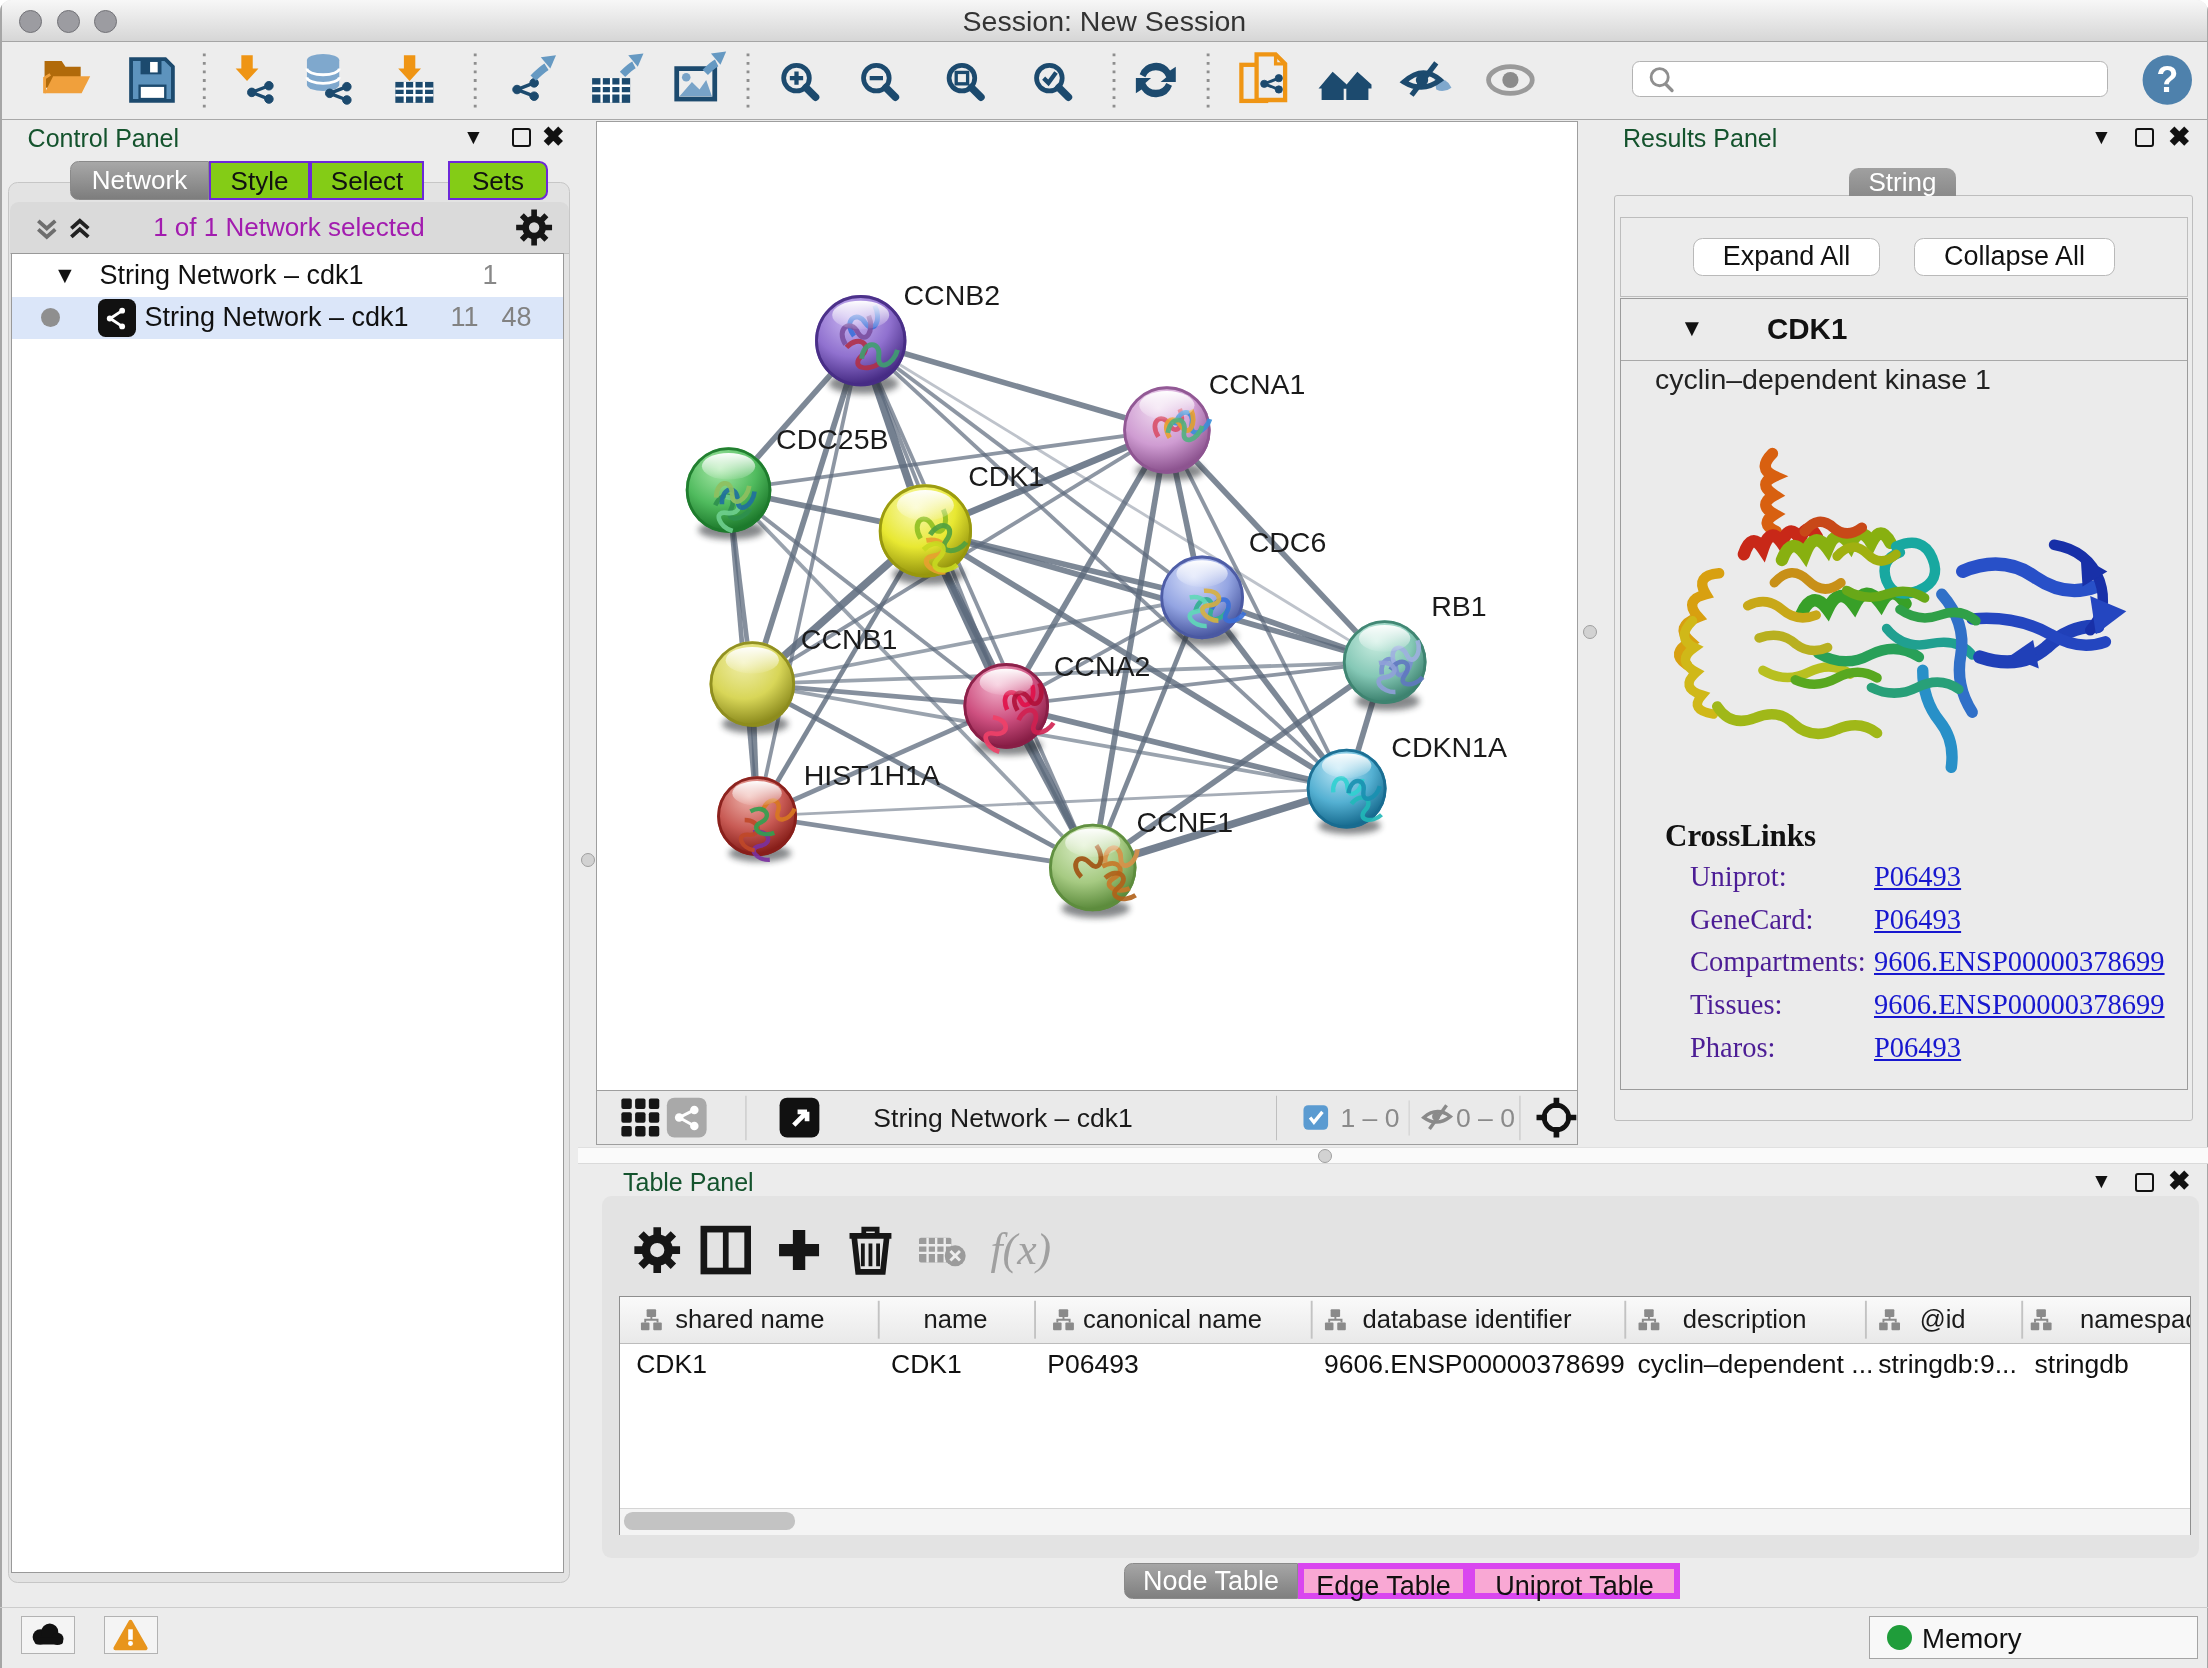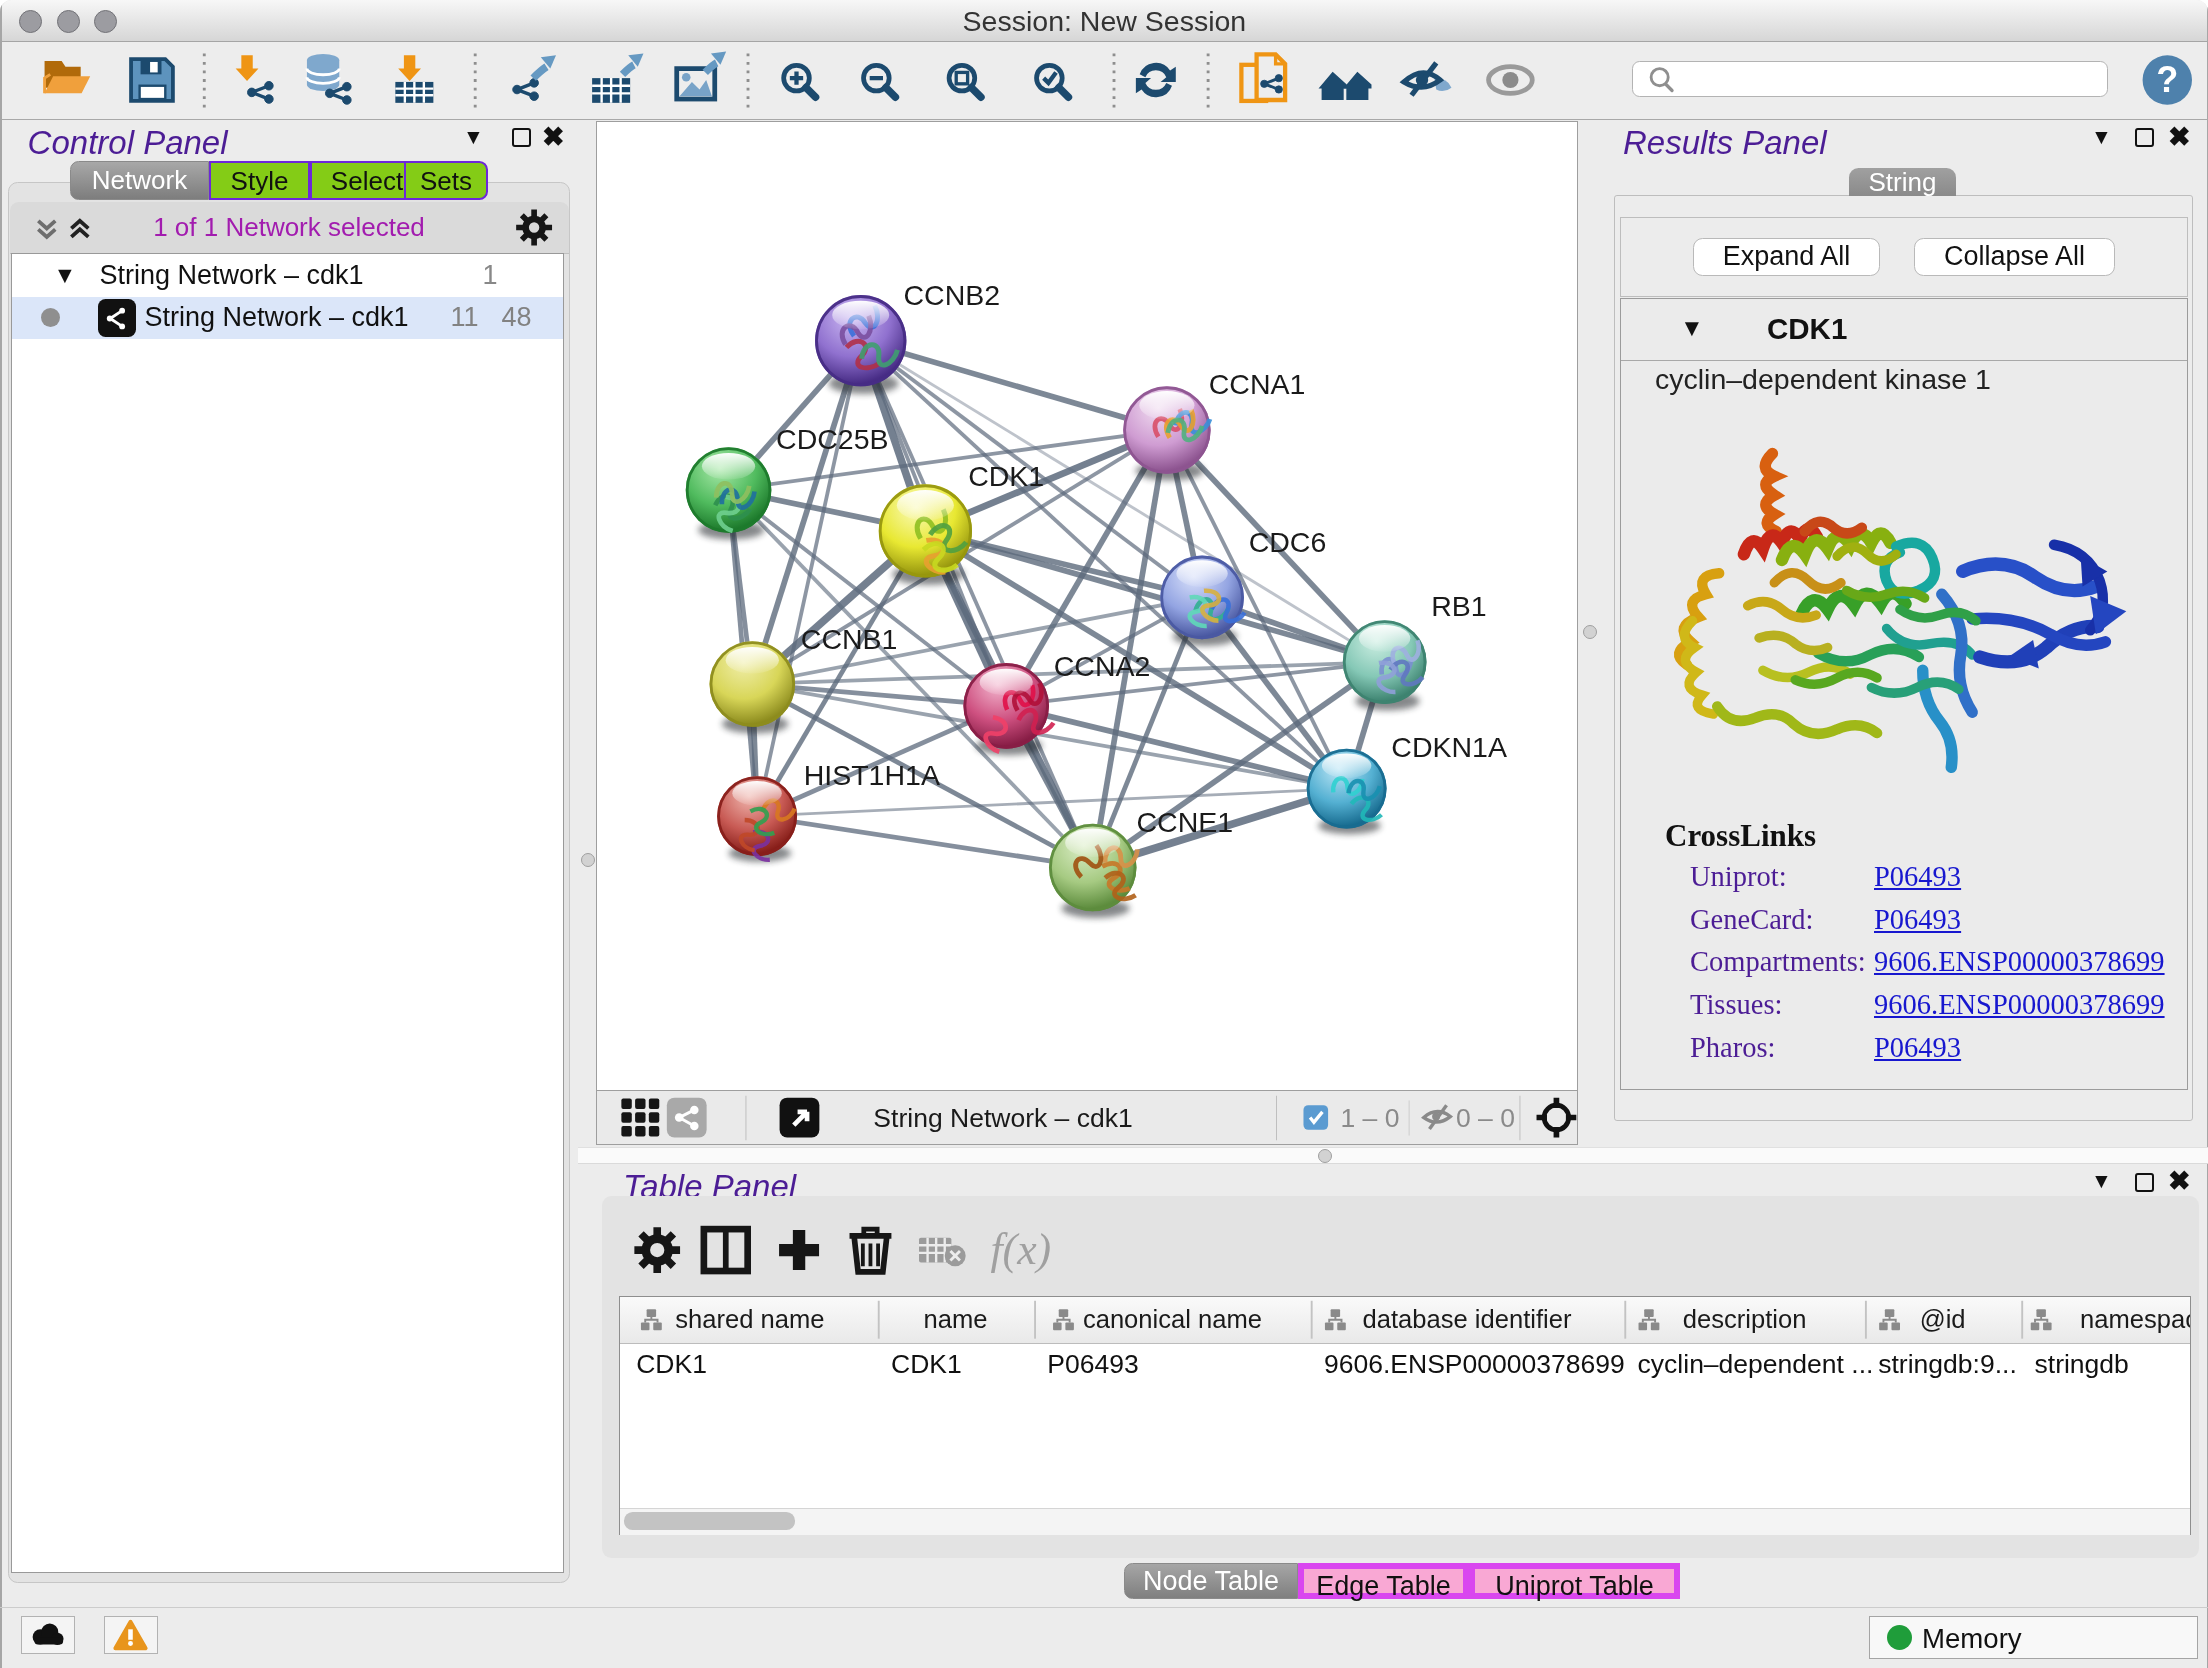--- a/index.html
+++ b/index.html
@@ -7,21 +7,21 @@
 #win{position:absolute;left:0;top:0;width:2208px;height:1668px;background:#ececec;border-radius:11.4px 11.4px 0 0;overflow:hidden;}
 .abs{position:absolute;}
 #edgeL{left:0;top:0;width:1.9px;height:1668px;background:#a6a6a6;}
 #edgeR{left:2207px;top:0;width:1.9px;height:1668px;background:#a6a6a6;}
 #titlebar{left:1.9px;top:0;width:2205px;height:41px;background:linear-gradient(#f7f7f7,#d6d6d6);border-bottom:1px solid #a5a5a5;border-radius:9.5px 9.5px 0 0;}
 .tlight{top:9.5px;width:23px;height:23px;border-radius:50%;background:#9c9ca1;border:1.4px solid #727277;box-sizing:border-box;}
 #title{left:0;right:0;top:4.8px;text-align:center;font-size:28.5px;color:#333;}
 #toolbar{left:1.9px;top:42px;width:2205px;height:77px;background:#ededed;border-bottom:1.9px solid #a8a8a8;}
 #searchbox{left:1632px;top:61px;width:476px;height:36px;background:#fff;border:1.9px solid #b3b3b3;border-radius:7.6px;box-sizing:border-box;}
 
-.ptitle{font-size:33px;color:#4c1d95;font-style:italic;}
+.ptitle{font-size:25px;color:#14532d;}
 .tri{font-size:21px;color:#111;}
 .sqr{width:19px;height:19px;border:2.9px solid #111;border-radius:2.9px;box-sizing:border-box;}
 .xx{font-size:27px;color:#111;font-weight:bold;}
 #lbox{left:7.6px;top:182px;width:562px;height:1401px;background:#e3e3e3;border:1px solid #c6c6c6;border-radius:9.5px;box-sizing:border-box;}
 #lhead{left:9.5px;top:202px;width:559px;height:51px;background:#dadada;border-bottom:1px solid #c0c0c0;border-radius:8.6px 8.6px 0 0;}
 #llist{left:10.5px;top:253px;width:553px;height:1320px;background:#ffffff;border:1px solid #999;box-sizing:border-box;}
 .tab{top:161px;height:39px;background:#84cc16;border:2px solid #6d28d9;box-sizing:border-box;text-align:center;font-size:26px;color:#111;line-height:37px;}
 .tabsel{background:linear-gradient(#a8a8a8,#7d7d7d);color:#fff;border:1px solid #8a8a8a;}
 
 #canvas{left:596px;top:121px;width:982px;height:970px;background:#fff;border:1px solid #9e9e9e;box-sizing:border-box;}
@@ -227,21 +227,21 @@
   </svg>
 
   <div class="abs ptitle" style="left:27.6px;top:124px;">Control Panel</div>
   <div class="abs tri" style="left:463px;top:125px;">▼</div>
   <div class="abs sqr" style="left:512px;top:128px;"></div>
   <div class="abs xx" style="left:542px;top:121px;">✖</div>
   <div class="abs" id="lbox"></div>
   <div class="abs tab tabsel" style="left:70px;width:139px;border-radius:8.6px 0 0 8.6px;">Network</div>
   <div class="abs tab" style="left:209px;width:101px;">Style</div>
   <div class="abs tab" style="left:310px;width:114px;">Select</div>
-  <div class="abs tab" style="left:404px;width:84px;border-radius:0 8.6px 8.6px 0;">Sets</div>
+  <div class="abs tab" style="left:448px;width:100px;border-radius:0 8.6px 8.6px 0;">Sets</div>
   <div class="abs" id="lhead">
     <svg class="abs" style="left:0;top:0;" width="559" height="51" viewBox="0 0 588 54">
       <g fill="none" stroke="#6e6e6e" stroke-width="4">
           <path d="M28 20 L37 28 L46 20 M28 29 L37 37 L46 29"></path>
         </g>
       <g fill="none" stroke="#222" stroke-width="4">
           <path d="M63 28 L72 20 L81 28 M63 37 L72 29 L81 37"></path>
         </g>
       <g transform="translate(553,27)" fill="#161616">
         <circle cx="0" cy="0" r="9" fill="none" stroke="#161616" stroke-width="7"></circle>

